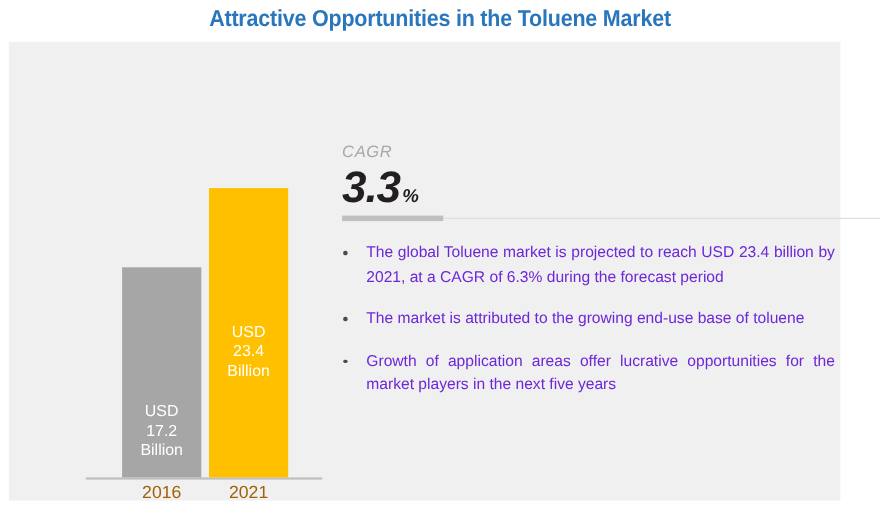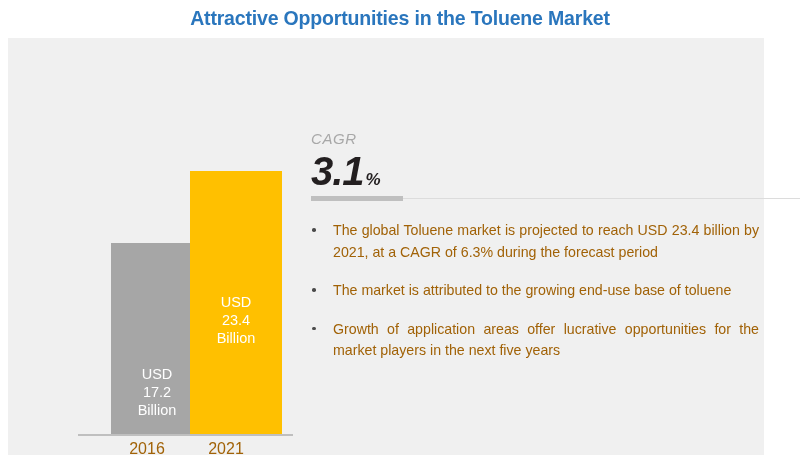--- a/index.html
+++ b/index.html
@@ -55,21 +55,21 @@
     position: absolute;
     left: 8px;
     top: 316px;
     width: 215px;
     height: 2px;
     background: #bfbfbf;
   }
   .bar {
     position: absolute;
     bottom: 24px;
-    width: 92px;
+    width: 72px;
   }
   .bar-2016 {
     left: 41px;
     height: 191px;
     background: #a6a6a6;
   }
   .bar-2021 {
     left: 120px;
     height: 263px;
     background: #ffc000;
@@ -165,21 +165,21 @@
     left: 303px;
     top: 182px;
     width: 448px;
   }
   .bullet-item {
     position: relative;
     padding-left: 22px;
     margin-bottom: 17px;
     font-size: 14.2px;
     line-height: 21.5px;
-    color: #a16207;
+    color: #6d28d9;
     text-align: justify;
     font-family: "Liberation Sans", sans-serif;
   }
   .bullet-item:last-child { margin-bottom: 0; }
   .bullet-dot {
     position: absolute;
     left: 1px;
     top: 8px;
     width: 3.5px;
     height: 3.5px;
@@ -214,21 +214,21 @@
       </div>
     </div>
 
     <div class="year-label year-2016">2016</div>
     <div class="year-label year-2021">2021</div>
   </div>
 
   <div id="cagr-block">
     <div id="cagr-caption">CAGR</div>
     <div id="cagr-value-row">
-      <span id="cagr-value">3.1</span>
+      <span id="cagr-value">3.3</span>
       <span id="cagr-unit">%</span>
     </div>
   </div>
 
   <div id="divider-wrap">
     <div id="divider-thick"></div>
     <div id="divider-thin"></div>
   </div>
 
   <div id="bullet-list">

